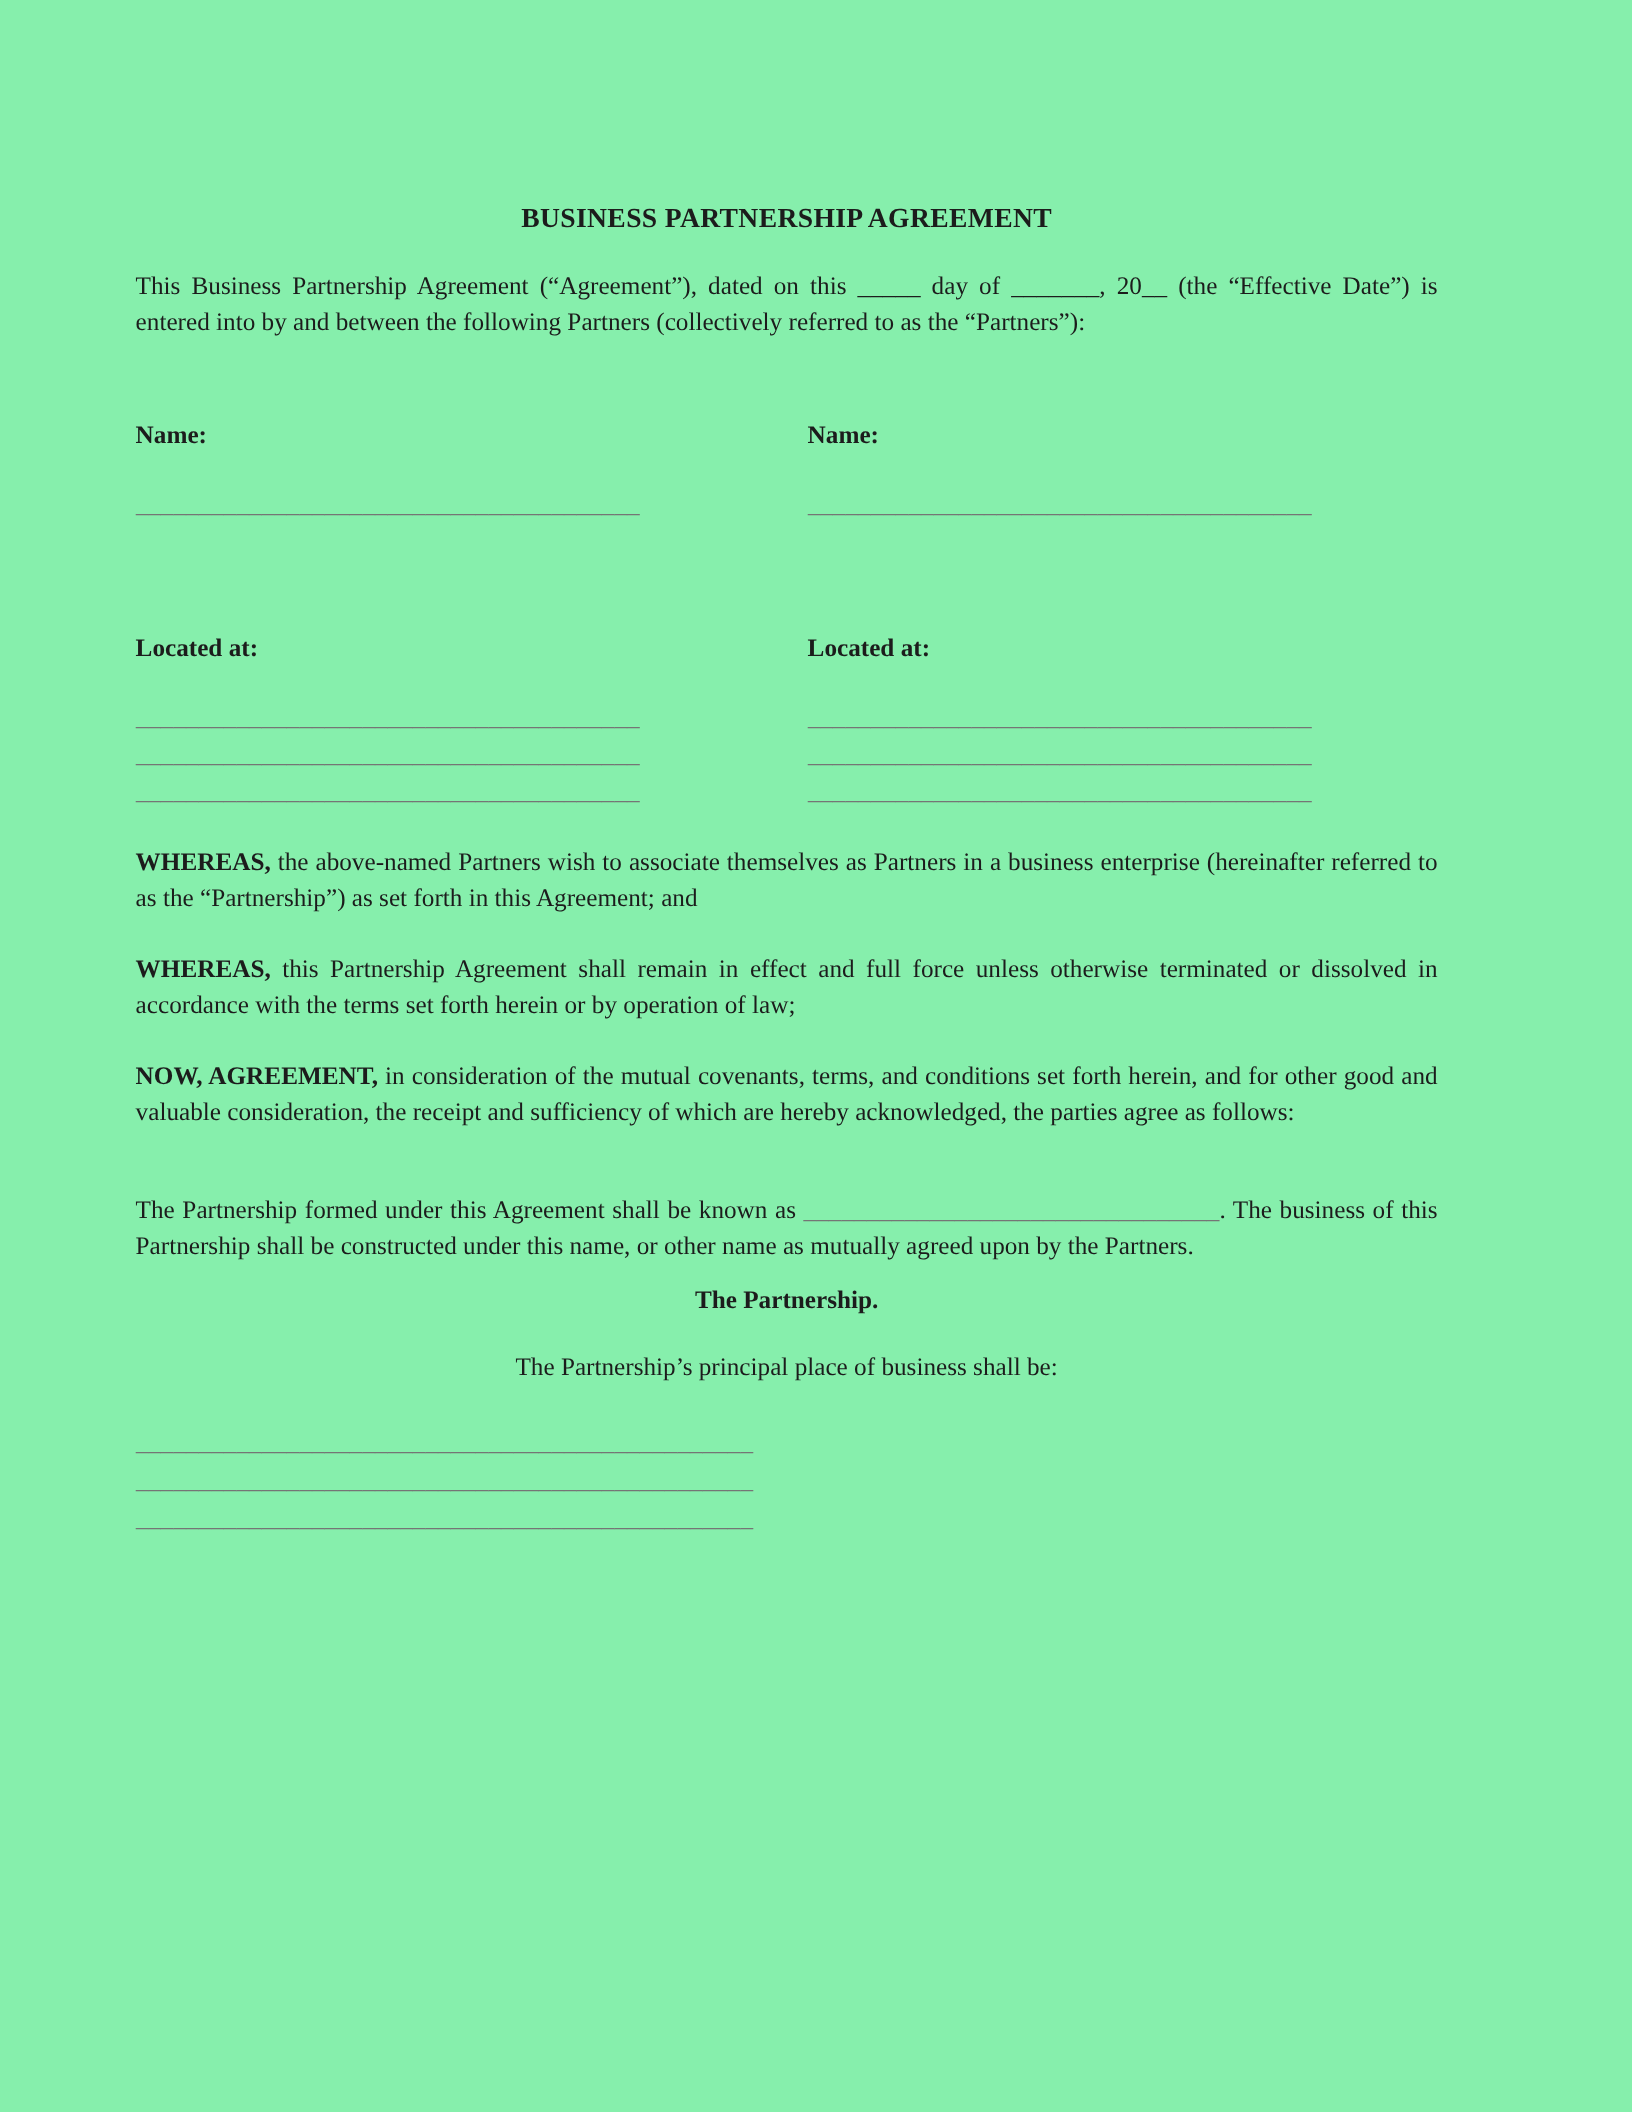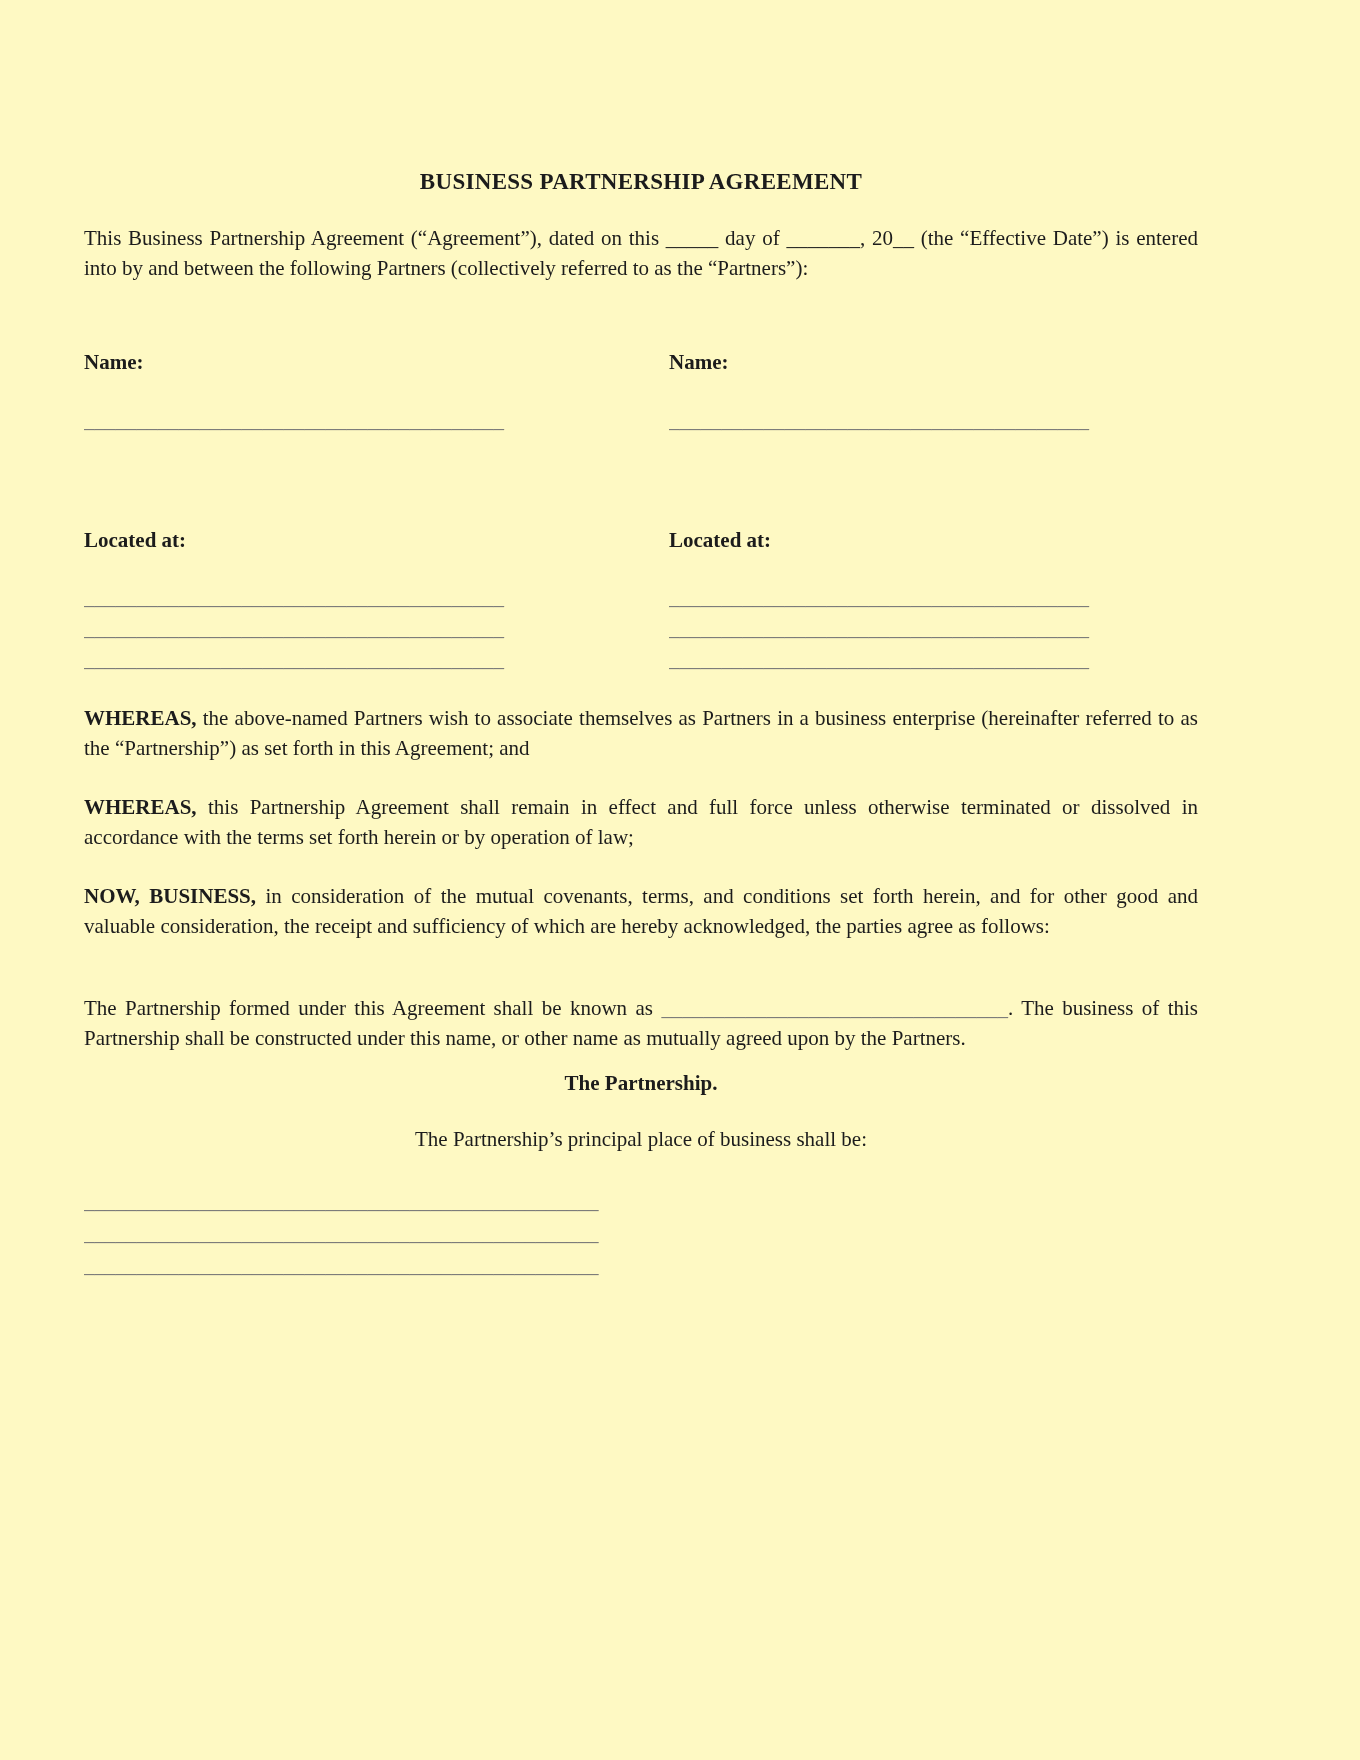--- a/index.html
+++ b/index.html
@@ -1,22 +1,22 @@
 <!DOCTYPE html>
 <html><head>
 <meta charset="utf-8">
 <style>
   * { margin: 0; padding: 0; box-sizing: border-box; }
   html, body { background: #ffffff; }
   .page {
     position: relative;
     width: 1360px;
     height: 1760px;
-    background: #fef9c3;
-    padding: 168px 162px 0 84px;
+    background: #86efac;
+    padding: 168px 162px 0 113px;
     font-family: "Liberation Serif", "DejaVu Serif", serif;
     font-size: 21px;
     line-height: 29.5px;
     color: #1c1c1c;
     overflow: hidden;
   }
   .title {
     font-size: 23px;
     line-height: 28px;
     font-weight: bold;
@@ -26,21 +26,20 @@
   .para {
     text-align: justify;
     margin-top: 30px;
   }
   .intro { margin-top: 28px; }
   .lead { font-weight: bold; }
   .partners {
     display: grid;
     grid-template-columns: 560px auto;
     margin-top: 64px;
-    gap: 25px;
   }
   .field-label {
     font-weight: bold;
     line-height: 30px;
   }
   .blank-line {
     color: #757575;
     line-height: 30px;
     white-space: nowrap;
     overflow: hidden;
@@ -93,21 +92,21 @@
   <p class="para">
     <span class="lead">WHEREAS,</span><span> the above-named Partners wish to associate themselves as Partners in a business enterprise (hereinafter referred to as the “Partnership”) as set forth in this Agreement; and</span>
   </p>
 
 
   <p class="para">
     <span class="lead">WHEREAS,</span><span> this Partnership Agreement shall remain in effect and full force unless otherwise terminated or dissolved in accordance with the terms set forth herein or by operation of law;</span>
   </p>
 
   <p class="para">
-    <span class="lead">NOW, BUSINESS,</span><span> in consideration of the mutual covenants, terms, and conditions set forth herein, and for other good and valuable consideration, the receipt and sufficiency of which are hereby acknowledged, the parties agree as follows:</span>
+    <span class="lead">NOW, AGREEMENT,</span><span> in consideration of the mutual covenants, terms, and conditions set forth herein, and for other good and valuable consideration, the receipt and sufficiency of which are hereby acknowledged, the parties agree as follows:</span>
   </p>
 
 
   <p class="para name-body">
     <span>The Partnership formed under this Agreement shall be known as </span><span class="blank-inline">_________________________________</span><span>. The business of this Partnership shall be constructed under this name, or other name as mutually agreed upon by the Partners.</span>
   </p>
 
   <div class="section-heading section-heading-2">The Partnership.</div>
 
   <p class="para pp-body">The Partnership’s principal place of business shall be:</p>

